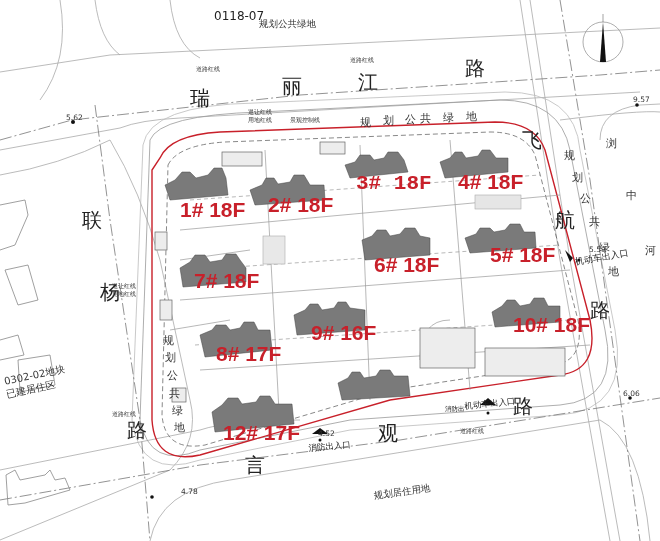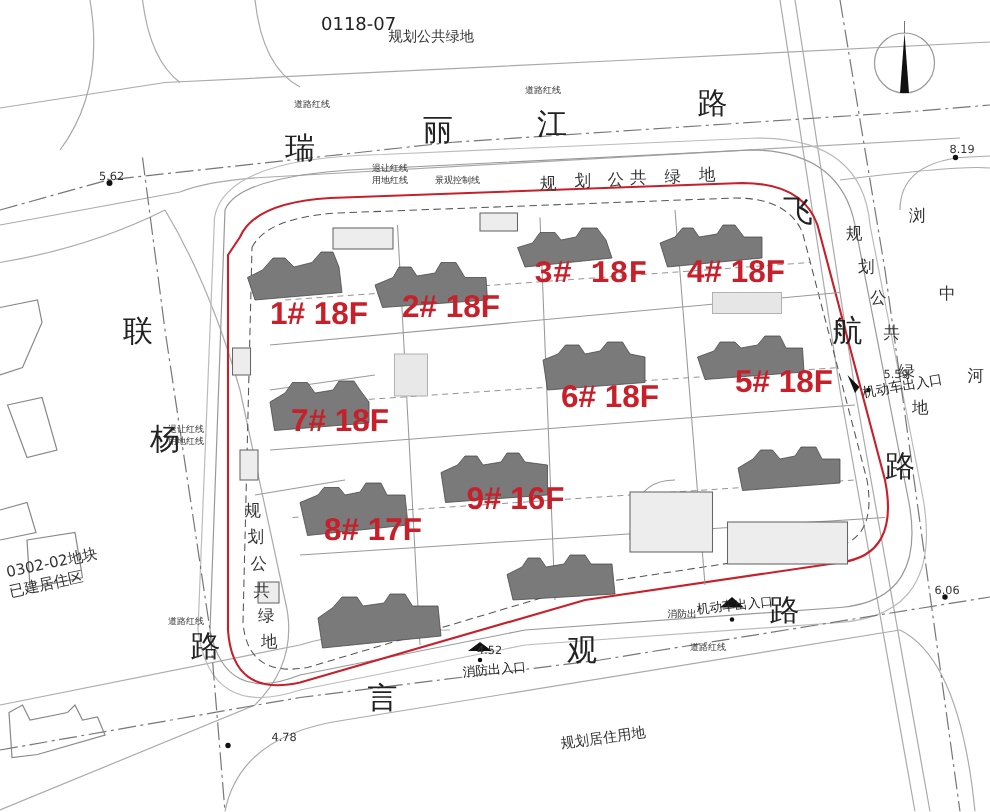--- a/index.html
+++ b/index.html
@@ -181,28 +181,30 @@
 
   <span class="bldg-label" style="left:180px;top:199px;">1# 18F</span>
   <span class="bldg-label" style="left:268px;top:194px;">2# 18F</span>
   <span class="bldg-label" style="left:356px;top:173px;font-family:Liberation Mono, monospace;">3# 18F</span>
   <span class="bldg-label" style="left:458px;top:171px;">4# 18F</span>
   <span class="bldg-label" style="left:490px;top:244px;">5# 18F</span>
   <span class="bldg-label" style="left:374px;top:254px;">6# 18F</span>
   <span class="bldg-label" style="left:194px;top:270px;">7# 18F</span>
   <span class="bldg-label" style="left:216px;top:343px;">8# 17F</span>
   <span class="bldg-label" style="left:311px;top:322px;">9# 16F</span>
+  <span class="bldg-label" style="left:513px;top:314px;">10# 18F</span>
+  <span class="bldg-label" style="left:223px;top:422px;">12# 17F</span>
 
   <span class="entry-label abs" style="left:574px;top:256px;transform:rotate(-10deg);transform-origin:left top;">机动车出入口</span>
   <span class="entry-label abs" style="left:464px;top:401px;font-size:8.5px;transform:rotate(-6deg);transform-origin:left top;">机动车出入口</span>
   <span class="entry-label abs" style="left:445px;top:405px;font-size:6.5px;">消防出</span>
   <span class="entry-label abs" style="left:308px;top:443px;font-size:8.5px;transform:rotate(-5deg);transform-origin:left top;">消防出入口</span>
 
   <span class="small-label abs" style="left:66px;top:113px;">5.62</span>
-  <span class="small-label abs" style="left:633px;top:95px;">8.19</span>
+  <span class="small-label abs" style="left:633px;top:95px;">9.57</span>
   <span class="small-label abs" style="left:573px;top:245px;padding-left:16px;">5.59</span>
   <span class="small-label abs" style="left:318px;top:429px;">4.52</span>
   <span class="small-label abs" style="left:623px;top:389px;">6.06</span>
   <span class="small-label abs" style="left:145px;top:487px;padding-left:36px;">4.78</span>
 
   <span class="small-label abs" style="left:196px;top:65px;font-size:6px;">道路红线</span>
   <span class="small-label abs" style="left:350px;top:56px;font-size:6px;">道路红线</span>
   <span class="small-label abs" style="left:248px;top:108px;font-size:6px;">退让红线</span>
   <span class="small-label abs" style="left:248px;top:116px;font-size:6px;">用地红线</span>
   <span class="small-label abs" style="left:290px;top:116px;font-size:6px;">景观控制线</span>

